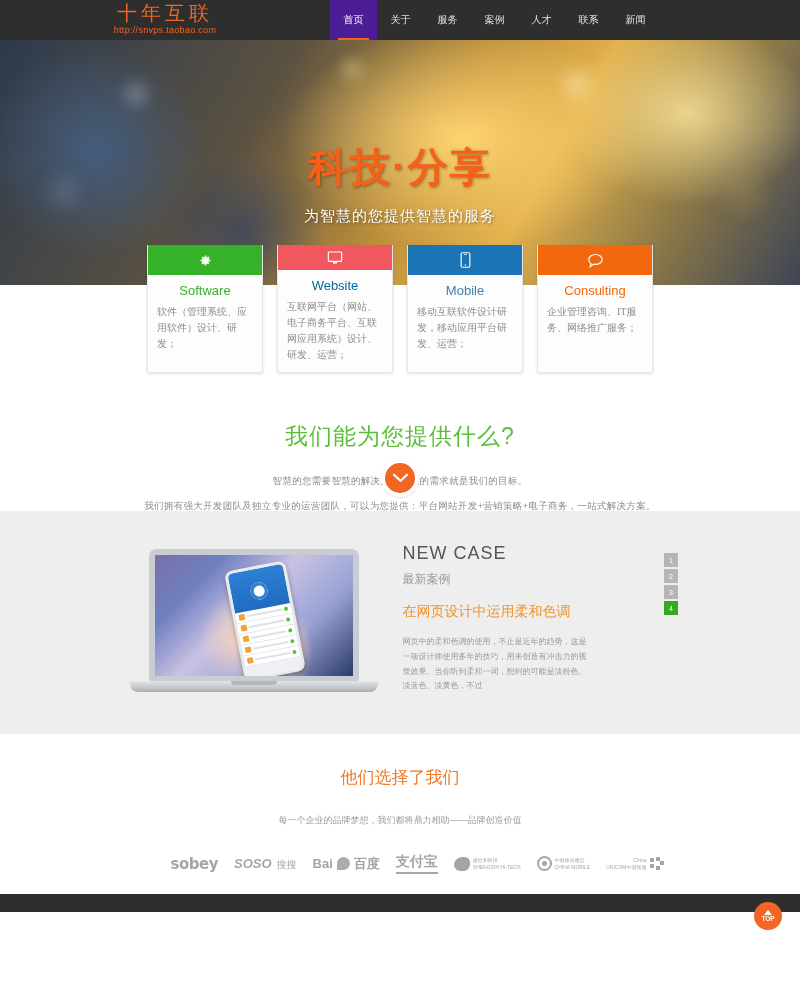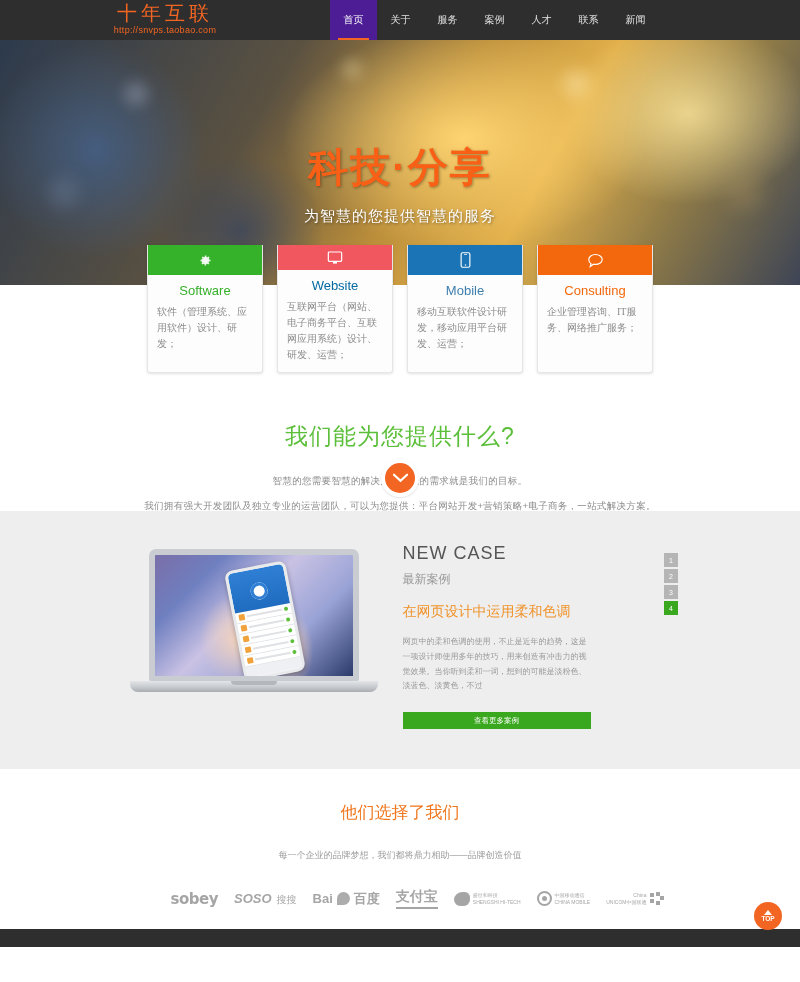--- a/index.html
+++ b/index.html
@@ -393,21 +393,20 @@
           </div>
           <div class="laptop-base"></div>
         </div>
       </div>
 
       <div class="case-col">
         <div class="case-head">NEW CASE</div>
         <div class="case-sub">最新案例</div>
         <div class="case-title">在网页设计中运用柔和色调</div>
         <div class="case-text">网页中的柔和色调的使用，不止是近年的趋势，这是一项设计师使用多年的技巧，用来创造有冲击力的视觉效果。当你听到柔和一词，想到的可能是淡粉色、淡蓝色、淡黄色，不过</div>
-        <button class="case-btn">查看更多案例</button>
 
         <div class="pager">
           <div>1</div>
           <div>2</div>
           <div>3</div>
           <div class="active">4</div>
         </div>
       </div>
 
     </div>

